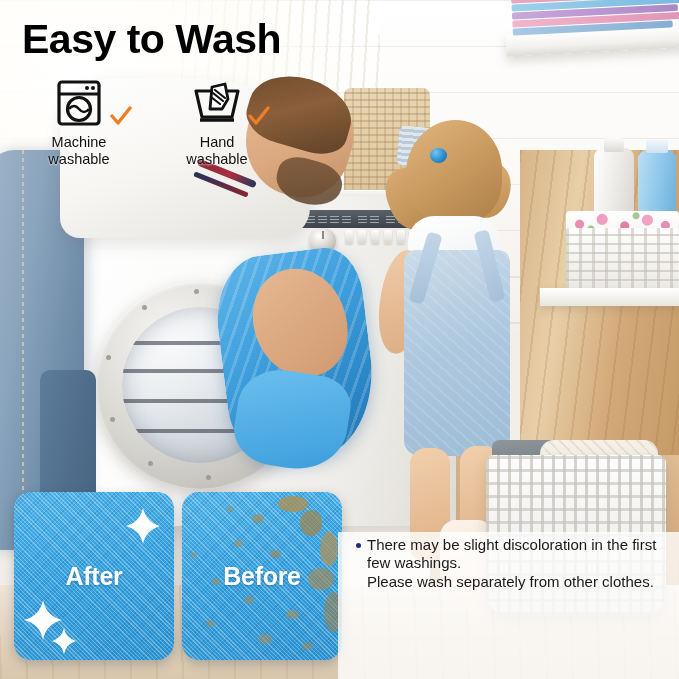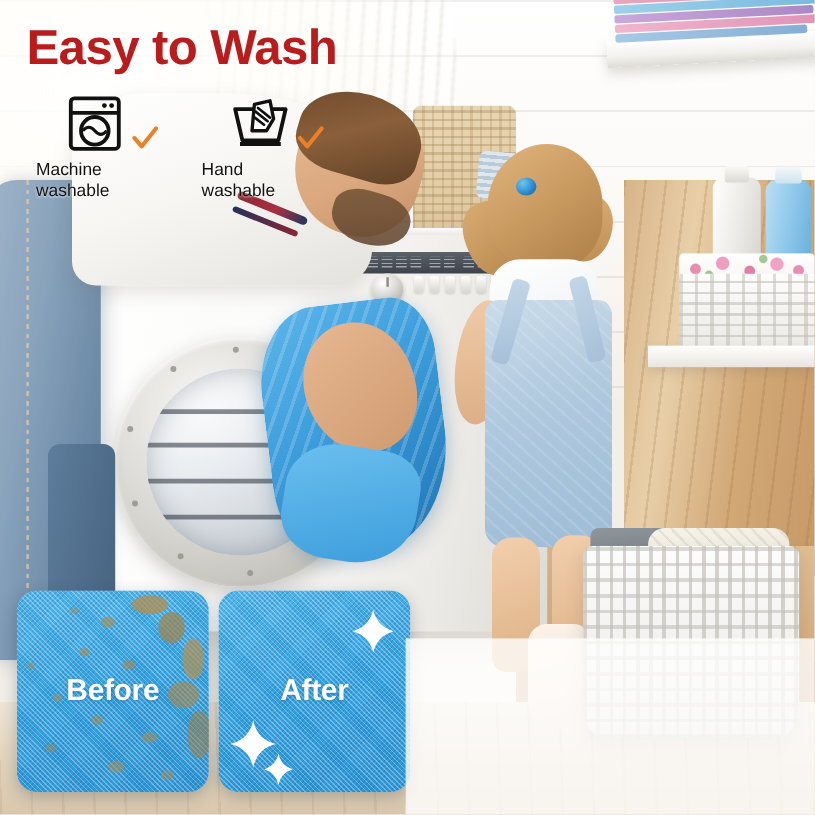--- a/index.html
+++ b/index.html
@@ -329,27 +329,27 @@
     position:absolute;left:440px;top:520px;width:52px;height:86px;
     border-radius:16px 14px 22px 22px;
     background:linear-gradient(165deg,#fdf3ea 0%,#eddcc9 100%);
   }
 
   
   .title{
     position:absolute;left:22px;top:16px;
     font-size:41px;font-weight:bold;letter-spacing:-.5px;
     font-family:"Liberation Sans",sans-serif;
-    color:#b91c1c;
+    color:#000000;
     text-shadow:0 1px 2px rgba(255,255,255,.75);
     white-space:nowrap;
   }
 
   .badges{position:absolute;left:30px;top:78px;display:flex;gap:40px;}
-  .badge{width:98px;position:relative;}
+  .badge{width:98px;text-align:center;position:relative;}
   .badge-icons{position:relative;height:54px;display:flex;align-items:center;justify-content:center;}
   .badge-check{position:absolute;right:-4px;bottom:2px;}
   .badge-label{
     margin-top:2px;font-size:14.5px;line-height:16.5px;color:#111;
     font-family:"Liberation Sans",sans-serif;
     text-shadow:0 1px 2px rgba(255,255,255,.8);
   }
 
   
   .tiles{position:absolute;left:14px;top:492px;display:flex;gap:8px;}
@@ -538,20 +538,40 @@
           <svg width="22" height="20" viewBox="0 0 22 20">
             <path d="M2 10 L8 17 L20 2" fill="none" stroke="#ef7f24" stroke-width="3.4" stroke-linecap="round" stroke-linejoin="round"></path>
           </svg>
         </span>
       </div>
       <div class="badge-label">Hand<br>washable</div>
     </div>
   </div>
 
   <div class="tiles">
+
+    <div class="tile">
+      <div class="mesh"></div>
+      <span class="spark" style="left:112px;top:16px;">
+        <svg width="34" height="36" viewBox="0 0 34 36">
+          <path d="M17 0 Q20 14 34 18 Q20 22 17 36 Q14 22 0 18 Q14 14 17 0 Z" fill="#ffffff"></path>
+        </svg>
+      </span>
+      <span class="spark" style="left:10px;top:108px;">
+        <svg width="38" height="40" viewBox="0 0 38 40">
+          <path d="M19 0 Q22 16 38 20 Q22 24 19 40 Q16 24 0 20 Q16 16 19 0 Z" fill="#ffffff"></path>
+        </svg>
+      </span>
+      <span class="spark" style="left:38px;top:136px;">
+        <svg width="24" height="26" viewBox="0 0 24 26">
+          <path d="M12 0 Q14 10 24 13 Q14 16 12 26 Q10 16 0 13 Q10 10 12 0 Z" fill="#ffffff"></path>
+        </svg>
+      </span>
+      <div class="tile-label">After</div>
+    </div>
 
     <div class="tile">
       <div class="mesh"></div>
       <div class="stains">
         <i class="st" style="left:96px;top:4px;width:30px;height:16px;background:rgba(176,143,82,.78);"></i>
         <i class="st" style="left:118px;top:18px;width:22px;height:26px;background:rgba(164,131,72,.70);"></i>
         <i class="st" style="left:138px;top:40px;width:18px;height:34px;background:rgba(178,146,86,.72);"></i>
         <i class="st" style="left:126px;top:76px;width:26px;height:22px;background:rgba(168,136,78,.62);"></i>
         <i class="st" style="left:142px;top:100px;width:20px;height:40px;background:rgba(160,128,70,.55);"></i>
         <i class="st" style="left:70px;top:22px;width:12px;height:9px;background:rgba(170,138,80,.60);"></i>
@@ -561,39 +581,24 @@
         <i class="st" style="left:62px;top:104px;width:10px;height:8px;background:rgba(168,136,78,.52);"></i>
         <i class="st" style="left:104px;top:118px;width:13px;height:9px;background:rgba(170,138,80,.55);"></i>
         <i class="st" style="left:24px;top:128px;width:9px;height:7px;background:rgba(166,134,76,.48);"></i>
         <i class="st" style="left:76px;top:142px;width:14px;height:10px;background:rgba(172,140,82,.52);"></i>
         <i class="st" style="left:120px;top:150px;width:11px;height:8px;background:rgba(168,136,78,.50);"></i>
         <i class="st" style="left:8px;top:60px;width:7px;height:6px;background:rgba(170,138,80,.45);"></i>
         <i class="st" style="left:44px;top:14px;width:8px;height:6px;background:rgba(170,138,80,.42);"></i>
       </div>
       <div class="tile-label">Before</div>
     </div>
-
-    <div class="tile">
-      <div class="mesh"></div>
-      <span class="spark" style="left:112px;top:16px;">
-        <svg width="34" height="36" viewBox="0 0 34 36">
-          <path d="M17 0 Q20 14 34 18 Q20 22 17 36 Q14 22 0 18 Q14 14 17 0 Z" fill="#ffffff"></path>
-        </svg>
-      </span>
-      <span class="spark" style="left:10px;top:108px;">
-        <svg width="38" height="40" viewBox="0 0 38 40">
-          <path d="M19 0 Q22 16 38 20 Q22 24 19 40 Q16 24 0 20 Q16 16 19 0 Z" fill="#ffffff"></path>
-        </svg>
-      </span>
-      <span class="spark" style="left:38px;top:136px;">
-        <svg width="24" height="26" viewBox="0 0 24 26">
-          <path d="M12 0 Q14 10 24 13 Q14 16 12 26 Q10 16 0 13 Q10 10 12 0 Z" fill="#ffffff"></path>
-        </svg>
-      </span>
-      <div class="tile-label">After</div>
-    </div>
   </div>
 
   <div class="tips-overlay"></div>
   <div class="tips">
+    <div class="tip-row">
+      <span class="tip-bullet"></span>
+      <span class="tip-text">There may be slight discoloration in the first few washings.</span>
+    </div>
+    <div class="tip-cont">Please wash separately from other clothes.</div>
   </div>
 
 </div>
 
 </body></html>

